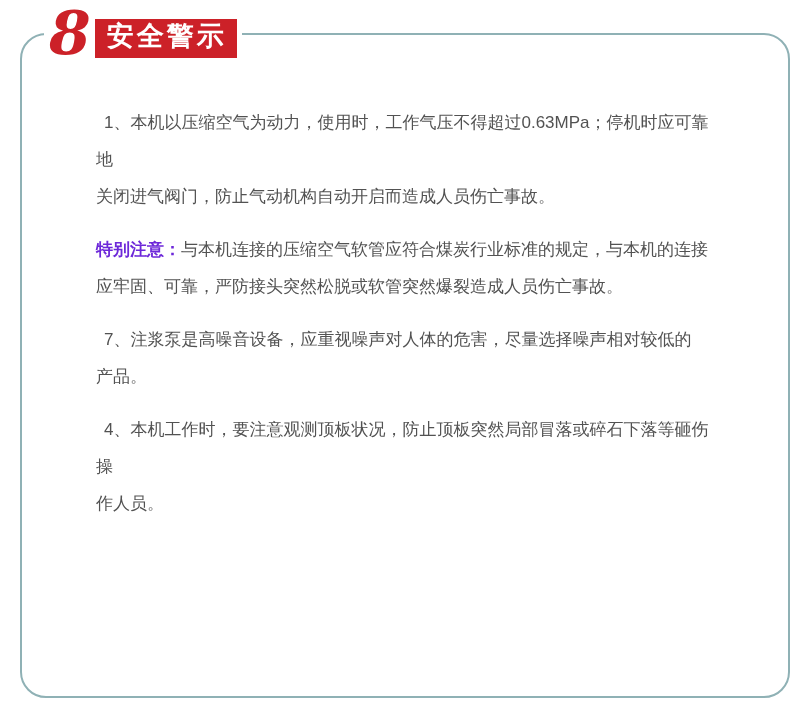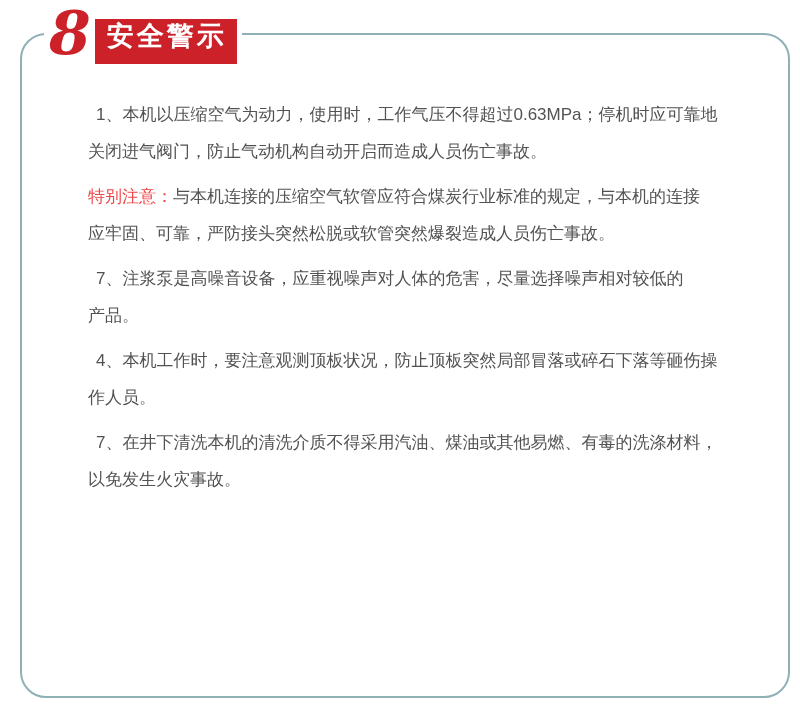--- a/index.html
+++ b/index.html
@@ -45,40 +45,40 @@
   }
   .section-title-badge {
     margin-top: 17px;
     background: #cc2128;
     color: #ffffff;
     font-family: "DejaVu Serif", serif;
     font-weight: bold;
     font-size: 27px;
     line-height: 28px;
     letter-spacing: 3px;
-    padding: 3px 10px 14px 12px;
+    padding: 3px 10px 8px 12px;
   }
   .warnings {
     position: absolute;
     left: 80px;
     top: 88px;
     width: 660px;
     color: #525252;
     font-size: 17px;
     line-height: 37px;
     text-align: left;
   }
   .para {
-    margin: 8px;
+    margin: 16px;
     white-space: pre-line;
   }
   .para.indent { text-indent: 8px; }
   .red-label {
-    color: #ef4444;
-    font-weight: normal;
+    color: #6d28d9;
+    font-weight: bold;
   }
 </style>
 </head>
 <body>
 
 <div class="page">
   <div class="frame"></div>
 
   <div class="section-header">
     <span class="section-number">8</span>
@@ -87,16 +87,14 @@
 
   <div class="warnings">
     <p class="para indent">1、本机以压缩空气为动力，使用时，工作气压不得超过0.63MPa；停机时应可靠地
 关闭进气阀门，防止气动机构自动开启而造成人员伤亡事故。</p>
     <p class="para"><span class="red-label">特别注意：</span><span>与本机连接的压缩空气软管应符合煤炭行业标准的规定，与本机的连接
 应牢固、可靠，严防接头突然松脱或软管突然爆裂造成人员伤亡事故。</span></p>
     <p class="para indent">7、注浆泵是高噪音设备，应重视噪声对人体的危害，尽量选择噪声相对较低的
 产品。</p>
     <p class="para indent">4、本机工作时，要注意观测顶板状况，防止顶板突然局部冒落或碎石下落等砸伤操
 作人员。</p>
-    <p class="para indent">7、在井下清洗本机的清洗介质不得采用汽油、煤油或其他易燃、有毒的洗涤材料，
-以免发生火灾事故。</p>
   </div>
 </div>
 
 </body></html>

